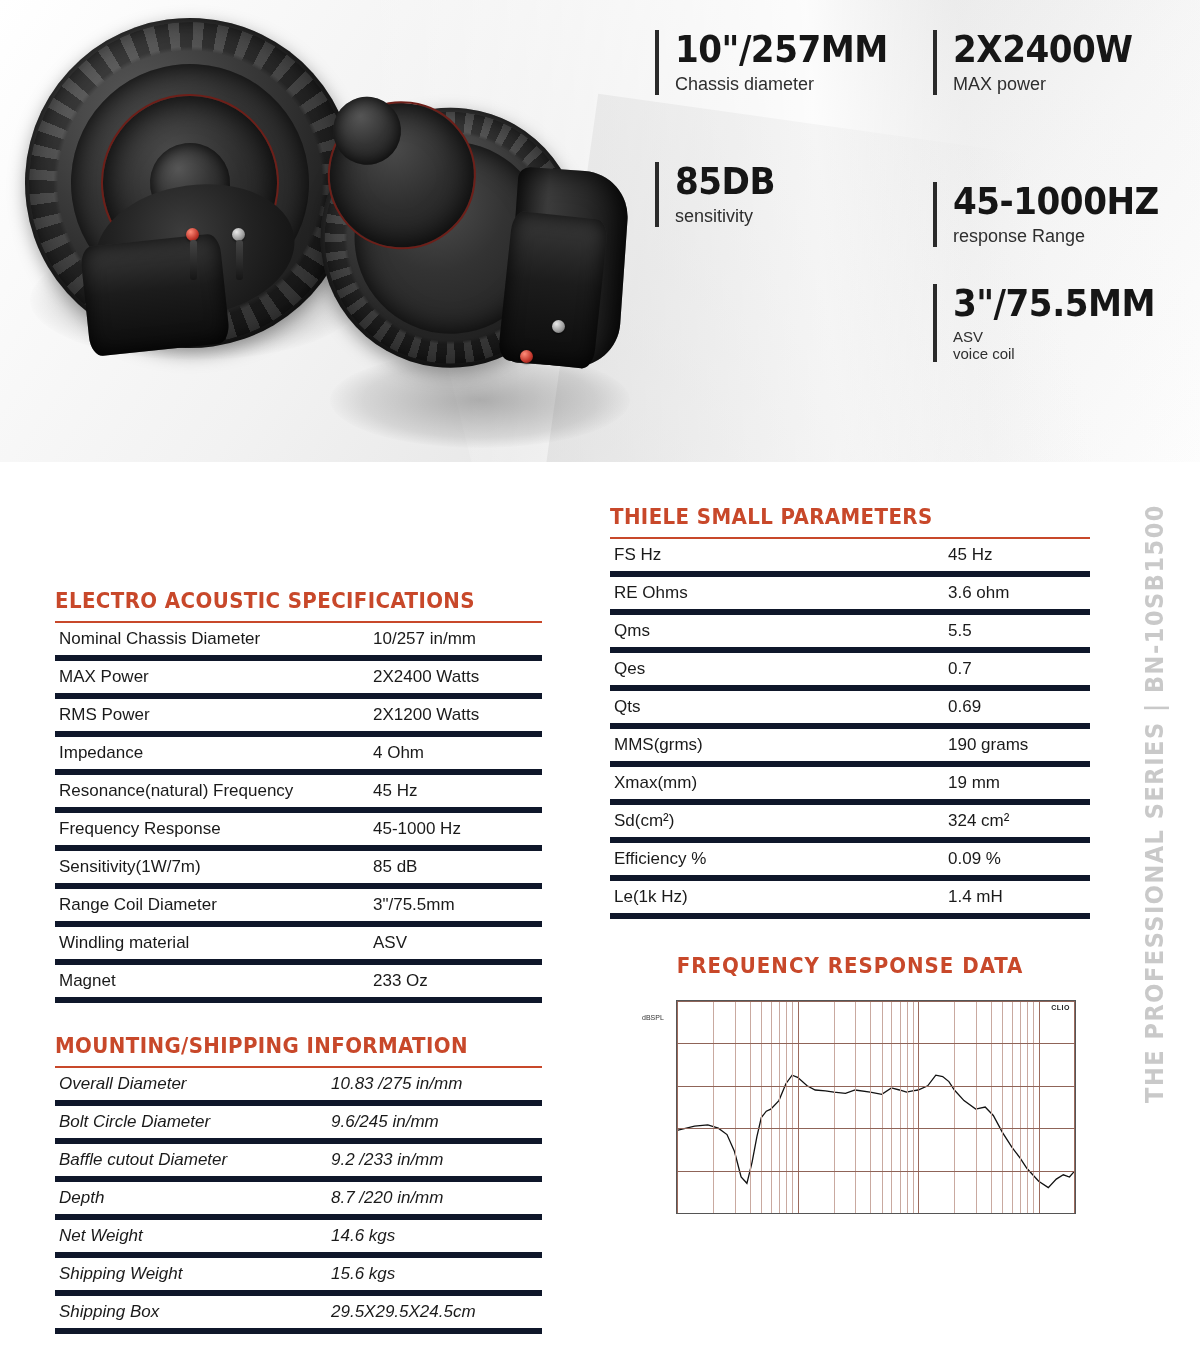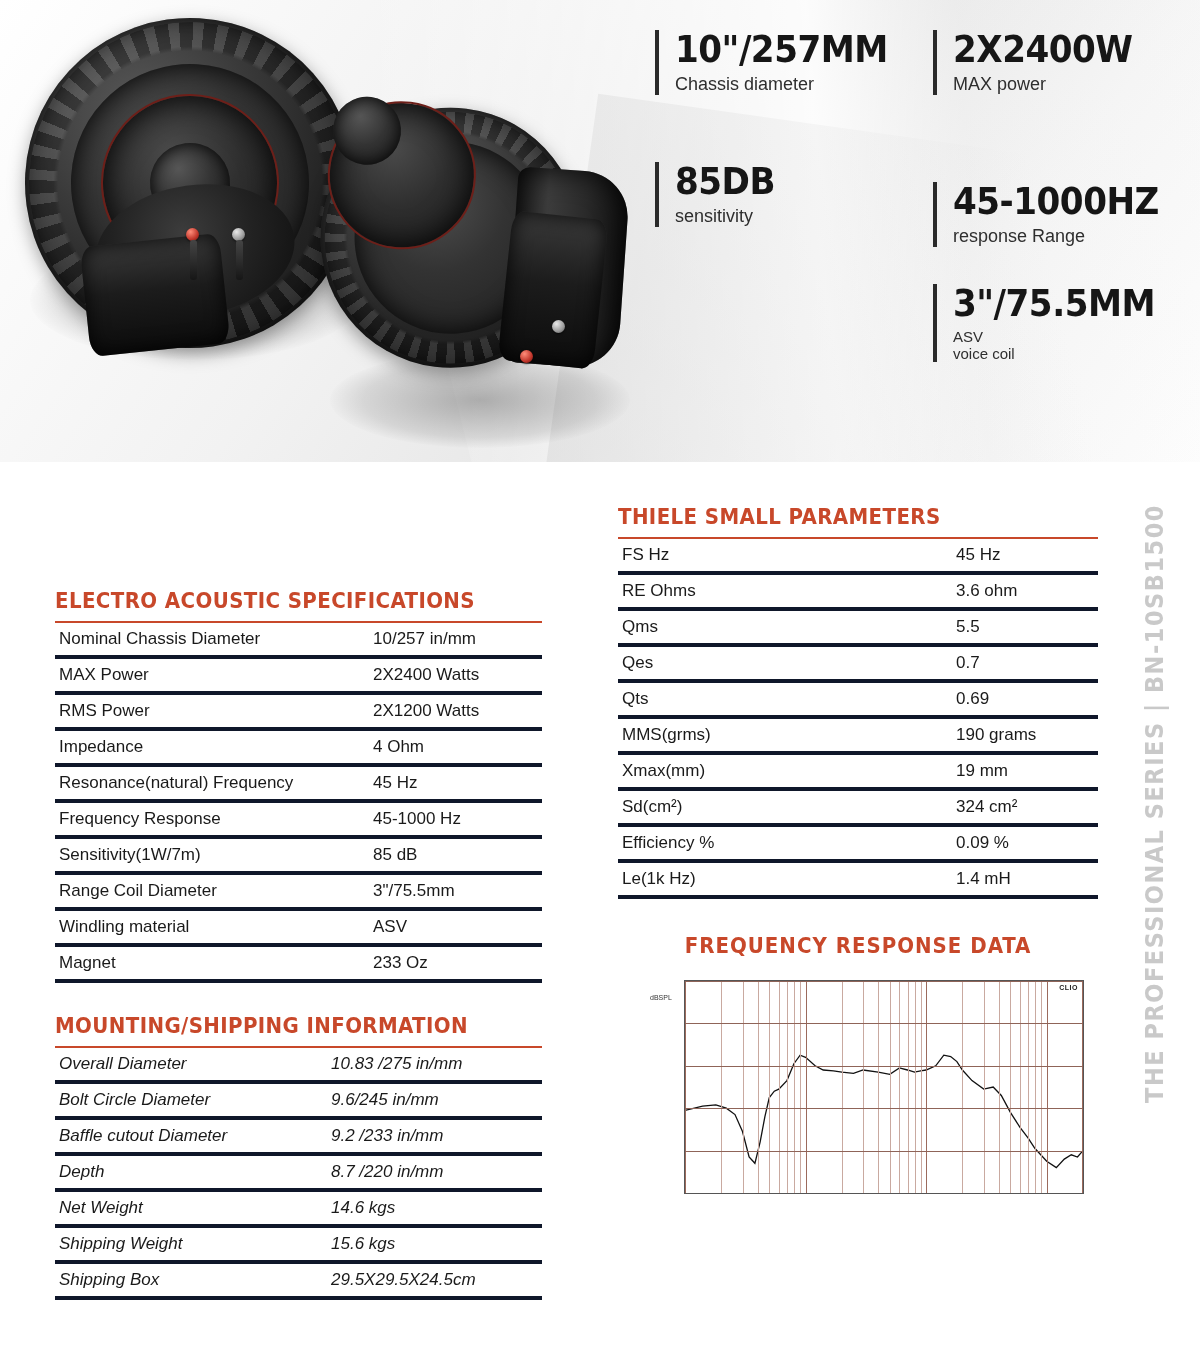--- a/index.html
+++ b/index.html
@@ -181,21 +181,21 @@
     margin-top: 8px;
   }
 
   table.spec-table {
     width: 100%;
     border-collapse: collapse;
     font-size: 17px;
   }
   table.spec-table td {
     padding: 6px 0 6px 4px;
-    border-bottom: 4px solid #0f172a;
+    border-bottom: 6px solid #0f172a;
     color: #1a1a1a;
     white-space: nowrap;
   }
   table.spec-table td.val { padding-left: 14px; }
 
   
   .col-left {
     position: absolute;
     left: 55px; top: 126px;
     width: 487px;
@@ -205,21 +205,20 @@
   .mount-table { font-size: 16.5px; }
   .mount-table td { padding: 6px 0 6px 4px; color: #3d3d3d; font-style: italic; }
   .mount-table td.val { text-align: left; padding-left: 0; }
   .mount-table td.k { width: 258px; }
 
   
   .col-right {
     position: absolute;
     left: 610px; top: 42px;
     width: 480px;
-    margin-left: 8px;
   }
   .tsp-table td.k { width: 320px; }
   .tsp-table td.val { text-align: left; }
 
   .freq-title {
     text-align: center;
     margin-top: 34px;
     letter-spacing: 1px;
   }
 

